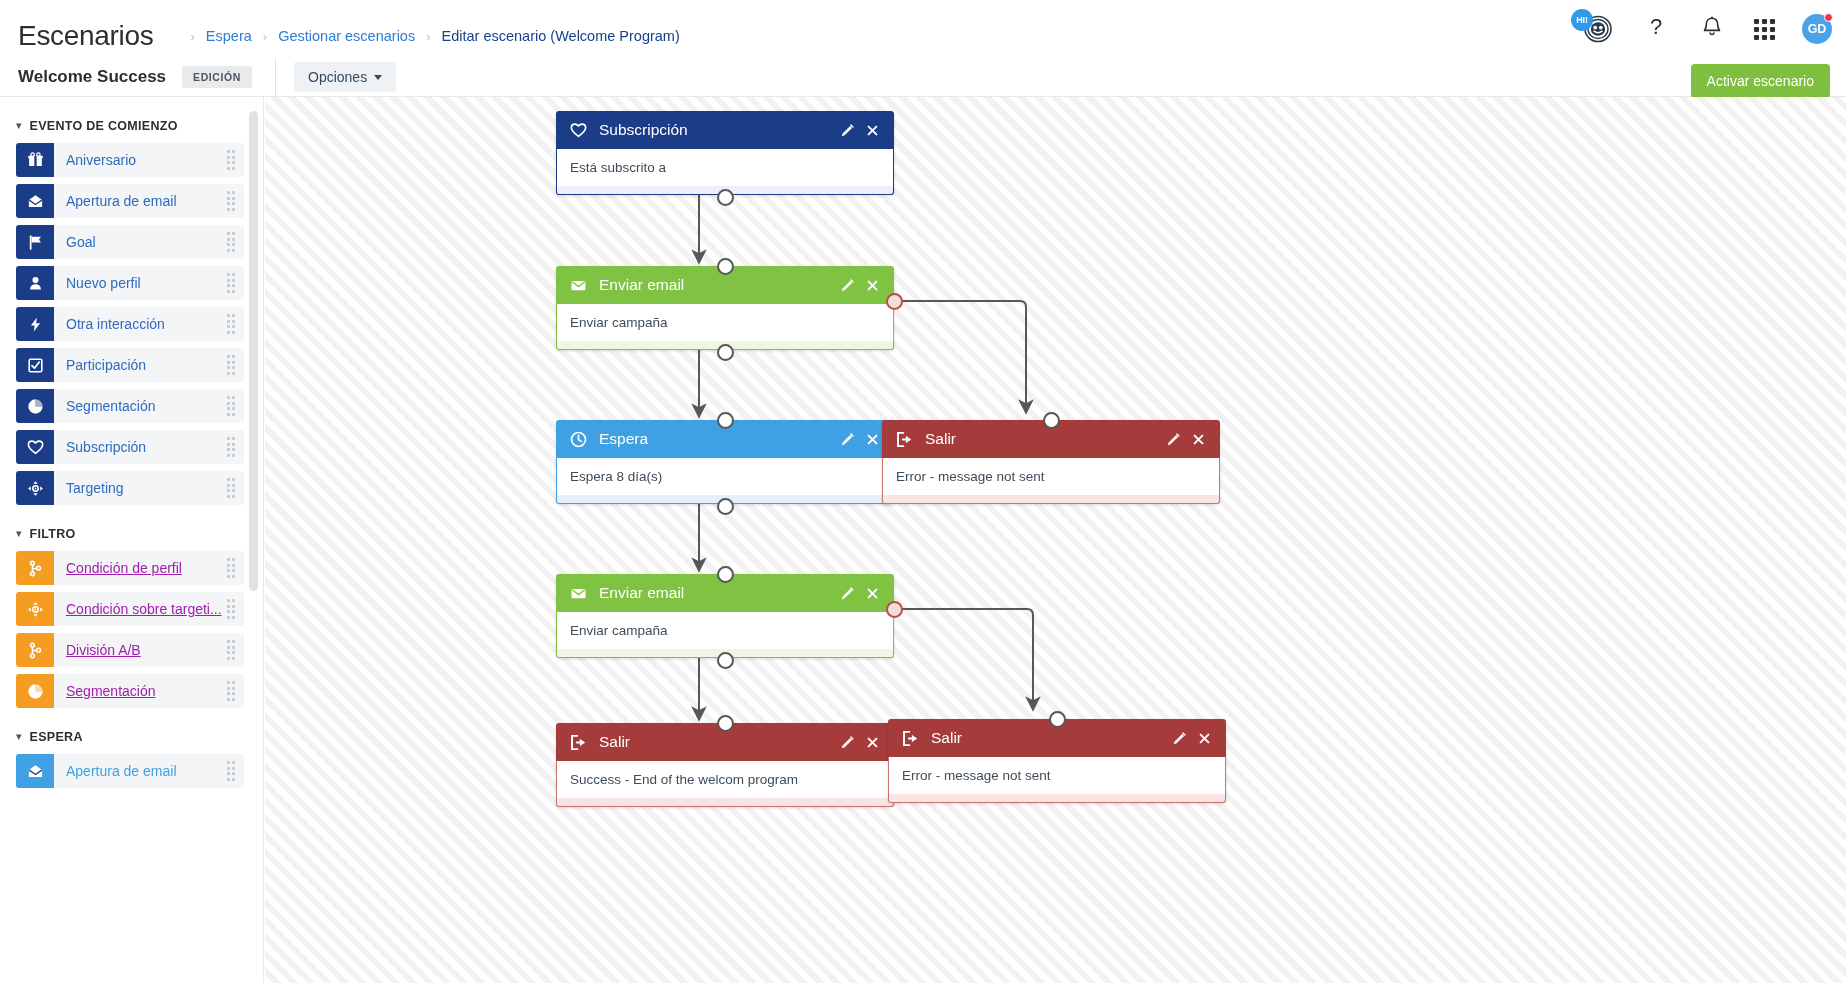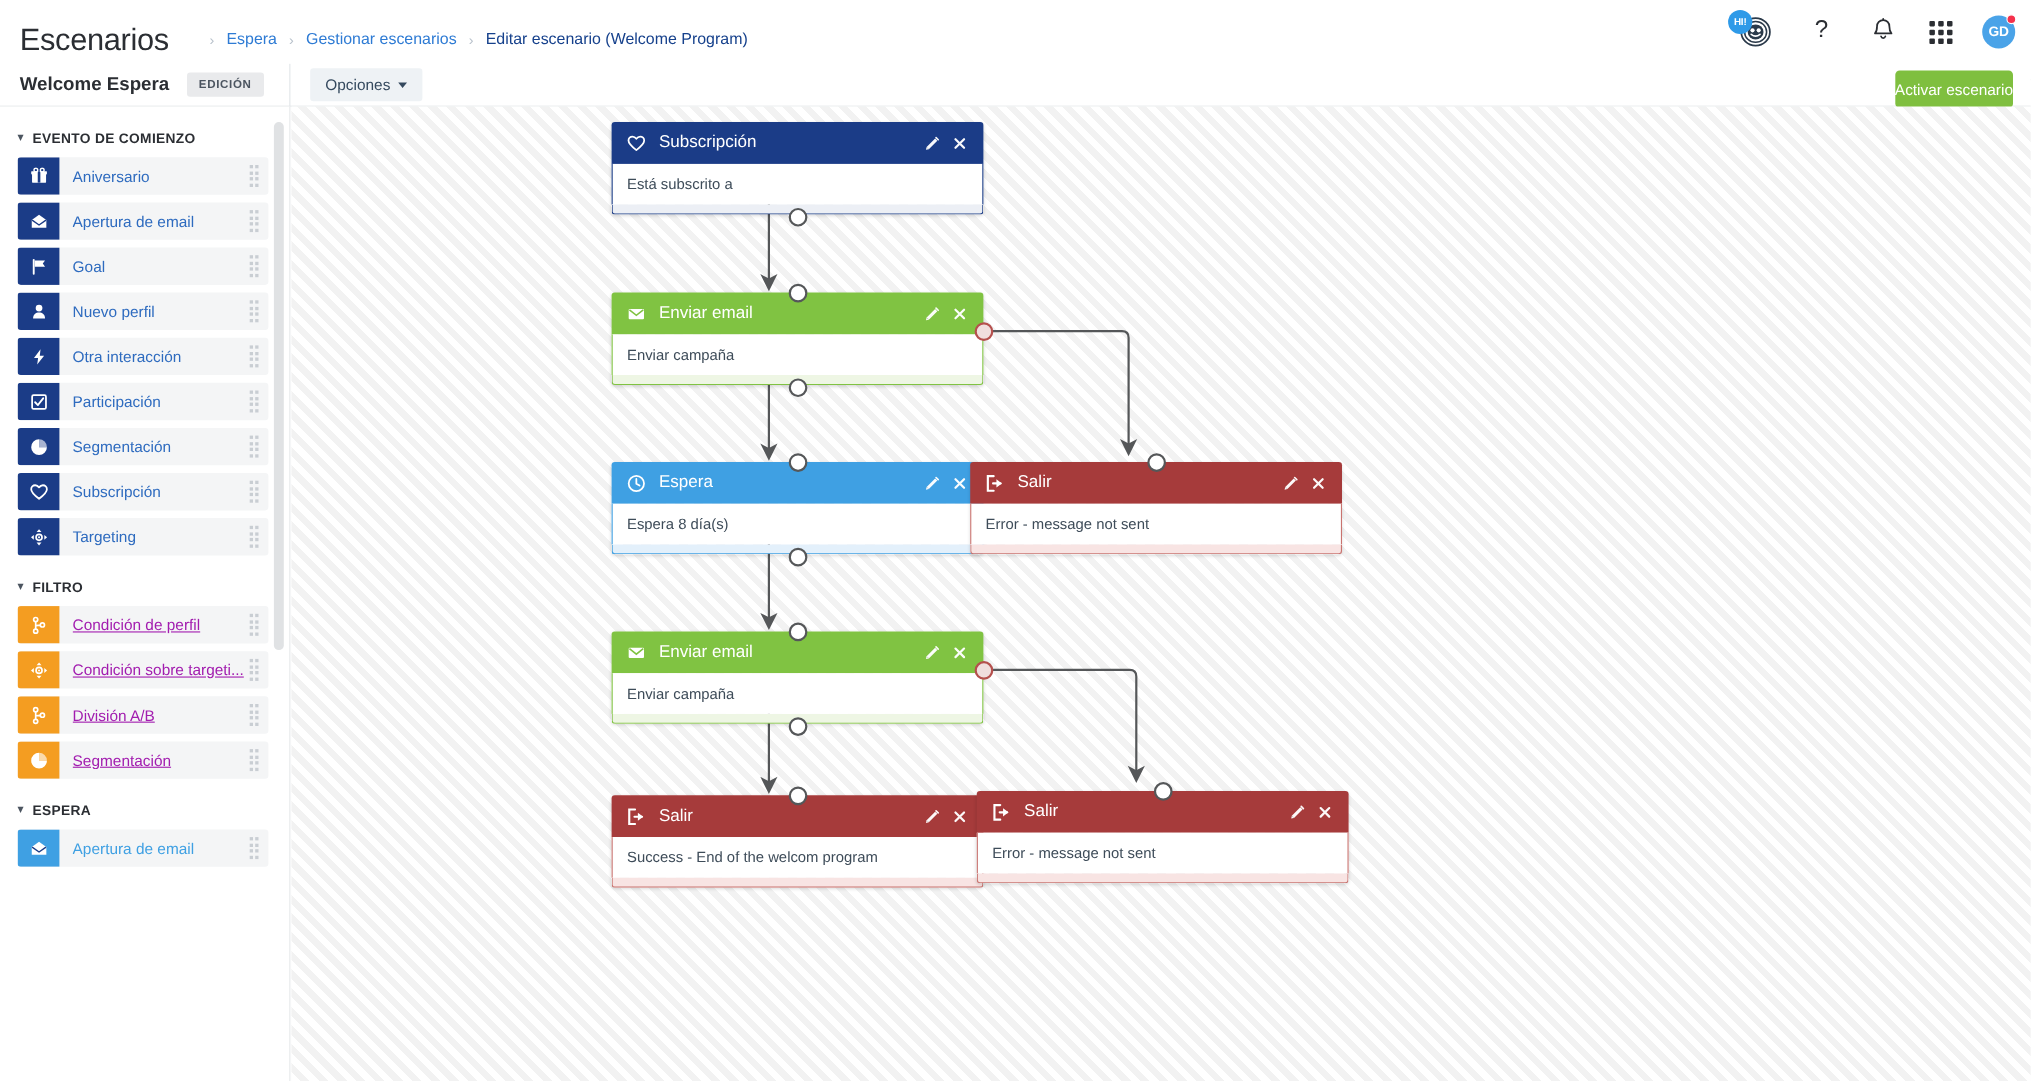--- a/index.html
+++ b/index.html
@@ -36,21 +36,21 @@
 
   #topbar-right {
     position: absolute; right: 14px; top: 0; height: 58px;
     display: flex; align-items: center; gap: 26px;
   }
   .tb-icon {
     width: 30px; height: 30px; display: flex; align-items: center;
     justify-content: center; cursor: pointer; position: relative;
     color: #2b2e33;
   }
-  #chatbot-wrap { position: relative; width: 42px; height: 38px; }
+  #chatbot-wrap { position: relative; width: 42px; height: 38px; text-align: right; }
   #chatbot-badge {
     position: absolute; left: -2px; top: -1px;
     background: #2e9ae8; color: #fff; border-radius: 50%;
     width: 22px; height: 22px; font-size: 9px; font-weight: bold;
     display: flex; align-items: center; justify-content: center;
     z-index: 3; letter-spacing: -0.2px;
   }
   #avatar {
     width: 30px; height: 30px; border-radius: 50%;
     background: #4aa3e8; color: #fff; font-size: 12.5px; font-weight: bold;
@@ -92,21 +92,21 @@
     display: flex; align-items: center; gap: 7px;
   }
   #options-btn .caret {
     width: 0; height: 0; border-left: 4.5px solid transparent;
     border-right: 4.5px solid transparent; border-top: 5px solid #34495e;
     display: inline-block;
   }
   #activate-btn {
     position: absolute; right: 16px; top: 6px;
     background: #7fbf3f; color: #fff; border: none;
-    font-size: 14px; font-family: inherit; padding: 9px 0;
+    font-size: 14px; font-family: inherit; padding: 9px 16px;
     border-radius: 4px; cursor: pointer;
   }
 
   
   #sidebar {
     position: absolute; left: 0; top: 97px; width: 264px; height: 886px;
     background: #fff; border-right: 1px solid #e6e8ea;
     overflow: hidden;
   }
   #sidebar-inner { padding: 14px 0 0 0; position: relative; }
@@ -287,21 +287,21 @@
     </div>
 
     <div id="avatar">
       <span>GD</span>
       <span id="avatar-dot"></span>
     </div>
   </div>
 </div>
 
 <div id="subbar">
-  <div id="scenario-name">Welcome Espera</div>
+  <div id="scenario-name">Welcome Success</div>
   <div id="edit-badge">EDICIÓN</div>
   <div id="subbar-divider"></div>
   <button id="options-btn">
     <span>Opciones</span>
     <span class="caret"></span>
   </button>
   <button id="activate-btn">Activar escenario</button>
 </div>
 
 <div id="sidebar">

